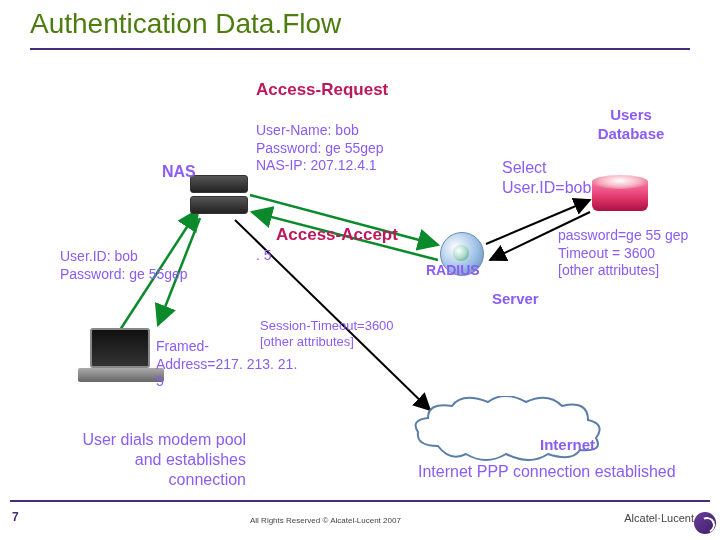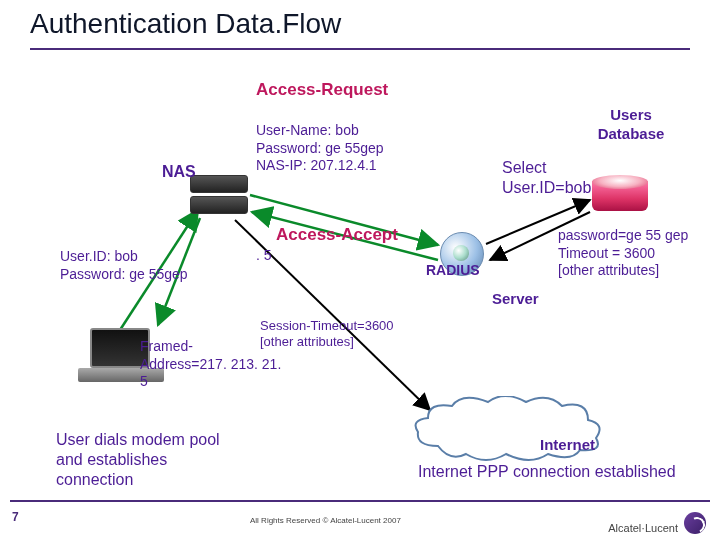--- a/index.html
+++ b/index.html
@@ -1,59 +1,59 @@
 <!DOCTYPE html>
 <html><head>
 <meta charset="utf-8">
 <style>
   *{box-sizing:border-box;margin:0;padding:0}
   body{width:720px;height:540px;background:#fff;font-family:Arial,Helvetica,sans-serif;position:relative;overflow:hidden}
-  .title{position:absolute;left:30px;top:8px;font-size:28px;color:#0f172a;font-weight:400}
+  .title{position:absolute;left:30px;top:8px;font-size:28px;color:#4d7c0f;font-weight:400}
   .hr1{position:absolute;left:30px;top:48px;width:660px;height:2px;background:#4a2b7a}
   .hr2{position:absolute;left:10px;top:500px;width:700px;height:2px;background:#4a2b7a}
   .abs{position:absolute}
   
   .laptop{left:78px;top:328px;width:86px;height:56px}
   .laptop .screen{position:absolute;left:12px;top:0;width:60px;height:40px;border:2px solid #888;border-radius:3px;background:linear-gradient(#111,#333)}
   .laptop .base{position:absolute;left:0;top:40px;width:86px;height:14px;background:linear-gradient(#aaa,#666);border-radius:2px}
   .nas{left:190px;top:175px;width:58px;height:40px}
   .nas .box{position:absolute;left:0;width:58px;height:18px;border-radius:3px;background:linear-gradient(#555,#222);border:1px solid #333}
   .nas .b1{top:0}.nas .b2{top:21px}
   .radius{left:440px;top:232px;width:44px;height:44px;border-radius:50%;background:radial-gradient(circle at 35% 35%,#fff,#9cc0e6 55%,#5a7ea8);border:1px solid #6a8bb0}
   .radius:before{content:"";position:absolute;left:12px;top:12px;width:16px;height:16px;border-radius:50%;background:radial-gradient(circle at 35% 35%,#fff,#adc 50%,#587)}
   .db{left:592px;top:175px;width:56px;height:40px}
   .db .cyl{position:absolute;left:0;top:6px;width:56px;height:30px;background:linear-gradient(#f7a,#d36 60%,#a14);border-radius:0 0 6px 6px}
   .db .top{position:absolute;left:0;top:0;width:56px;height:14px;background:radial-gradient(ellipse at 50% 40%,#fff,#f7b2c2 50%,#d36);border-radius:50%}
   .cloud{left:408px;top:396px;width:200px;height:66px}
   .cloud svg{width:200px;height:66px}
   
-  .lbl{font-size:13px;color:#4c1d95;line-height:1.25}
+  .lbl{font-size:13px;color:#8b5cf6;line-height:1.25}
   .green{color:#be185d;font-weight:700}
   .nas-label{left:162px;top:162px;font-size:16px;font-weight:700}
   .req-title{left:256px;top:80px;font-size:17px}
   .req-body{left:256px;top:122px;width:160px;font-size:14px}
   .acc-title{left:276px;top:225px;font-size:17px}
   .acc-body{left:256px;top:247px;width:190px;font-size:14px}
   .sess-body{left:260px;top:318px;width:160px;font-size:13px}
   .userid{left:60px;top:248px;font-size:14px}
-  .framed-addr{left:140px;top:338px;width:150px;font-size:14px}
+  .framed-addr{left:156px;top:338px;width:150px;font-size:14px}
   .select-text{left:502px;top:158px;font-size:16px}
   .radius-lbl{left:426px;top:262px;font-size:14px;font-weight:700}
   .server-lbl{left:492px;top:290px;font-size:15px;font-weight:700}
   .usersdb-lbl{left:586px;top:106px;font-size:15px;font-weight:700;text-align:center;width:90px}
   .bob-attrs{left:558px;top:227px;width:150px;font-size:14px}
   .inet-lbl{left:540px;top:436px;font-size:15px;font-weight:700}
-  .dials{left:56px;top:430px;font-size:16px;text-align:left;width:190px}
+  .dials{left:56px;top:430px;font-size:16px;text-align:right;width:190px}
   .ppp{left:418px;top:462px;font-size:16px}
   
   svg.arrows{position:absolute;left:0;top:0;width:720px;height:540px;pointer-events:none}
   
   .pagenum{left:12px;top:510px;font-size:12px;font-weight:700;color:#4a2b7a}
   .rights{left:250px;top:516px;font-size:8px;color:#444}
-  .brand{position:absolute;right:14px;bottom:6px;display:flex;align-items:flex-end;gap:6px}
+  .brand{position:absolute;right:4px;bottom:6px;display:flex;align-items:flex-start;}
   .brand span{font-size:11px;color:#444}
   .brand .logo{width:22px;height:22px;border-radius:50%;background:linear-gradient(135deg,#6b3fa0,#3a1e66);position:relative}
   .brand .logo:before{content:"";position:absolute;left:5px;top:5px;width:12px;height:12px;border:2px solid #fff;border-left-color:transparent;border-bottom-color:transparent;border-radius:50%;transform:rotate(20deg)}
 </style>
 </head>
 <body>
 
 <div class="title">Authentication Data.Flow</div>
 <div class="hr1"></div>
 

